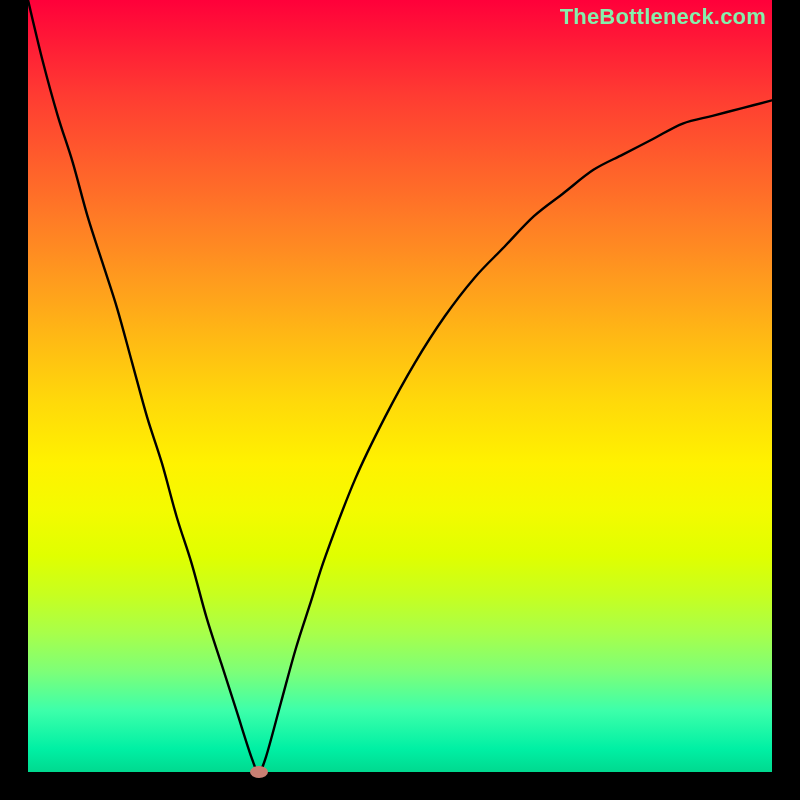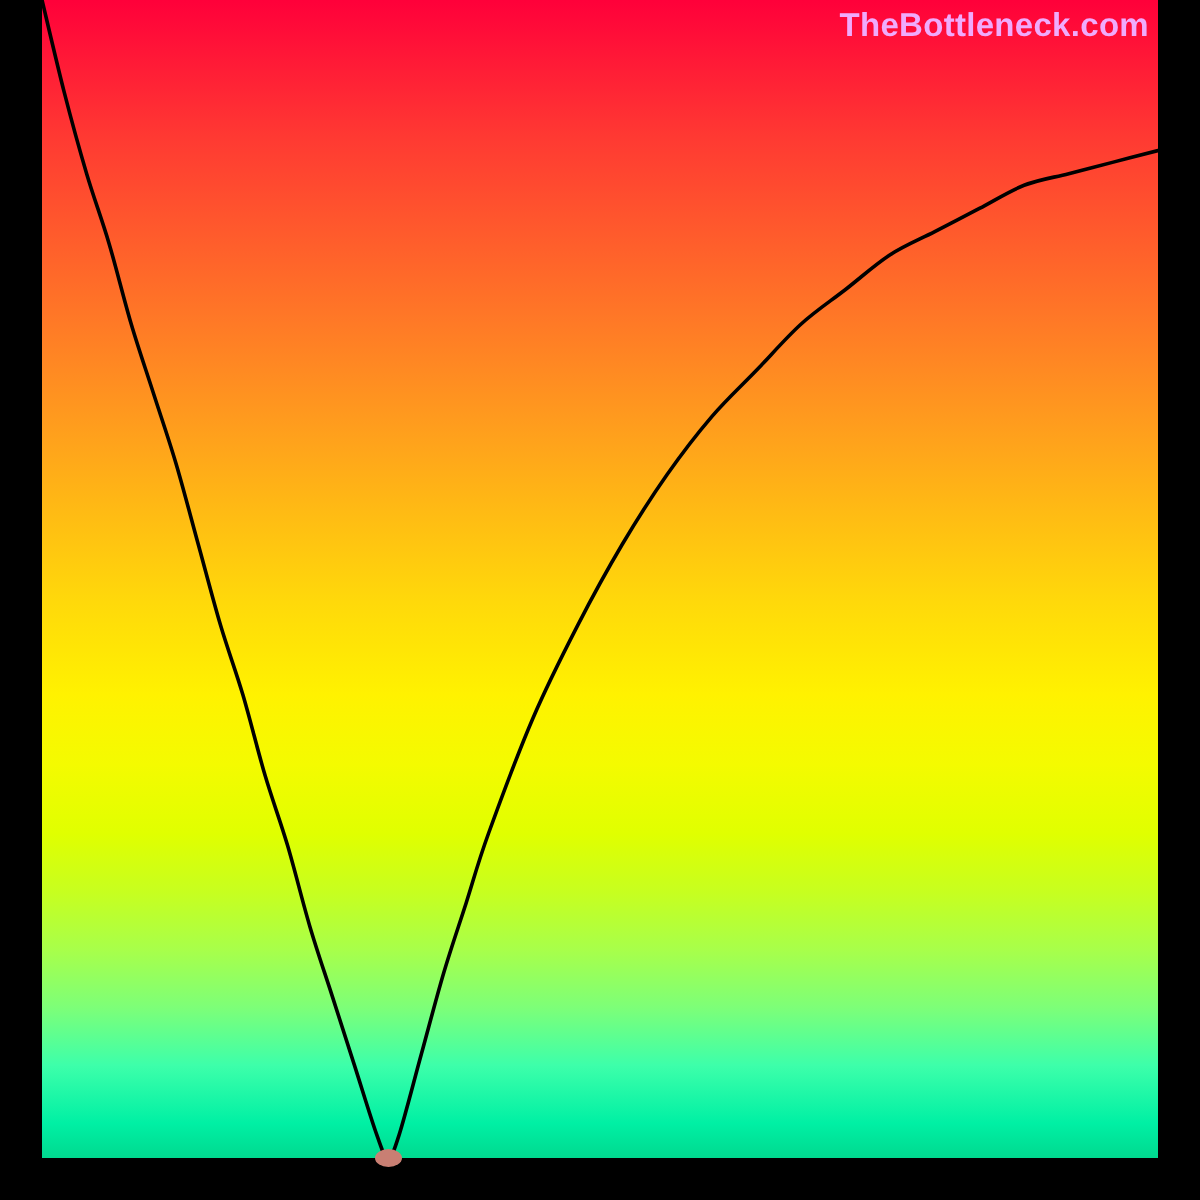--- a/index.html
+++ b/index.html
@@ -33,21 +33,21 @@
       #7dff78 87%,
       #3dffaa 92%,
       #00f0a4 97%,
       #00d98f 100%
     );
   }
   .watermark {
     position: absolute;
     top: 4px;
     right: 34px;
-    color: #f0abfc;
+    color: #86efac;
     font-size: 22px;
     font-weight: 600;
     letter-spacing: 0.2px;
     z-index: 5;
   }
   svg.curve {
     position: absolute;
     left: 0; top: 0;
     width: 100%;
     height: 100%;

